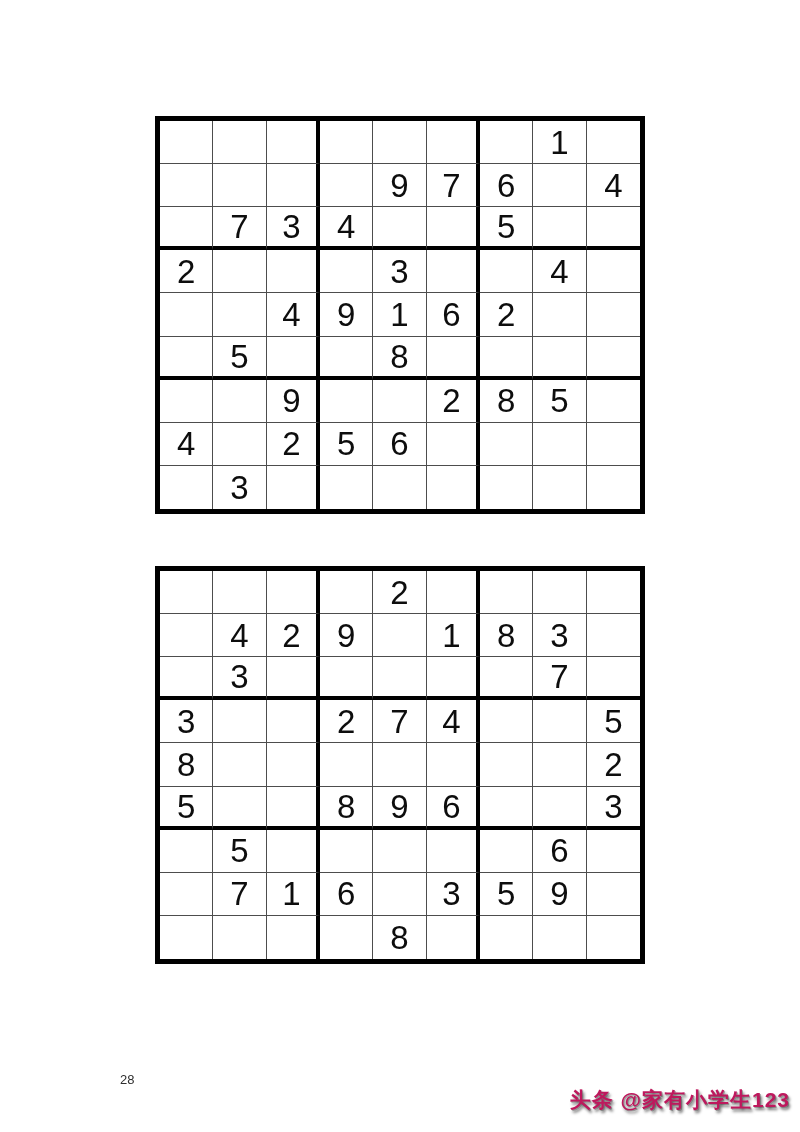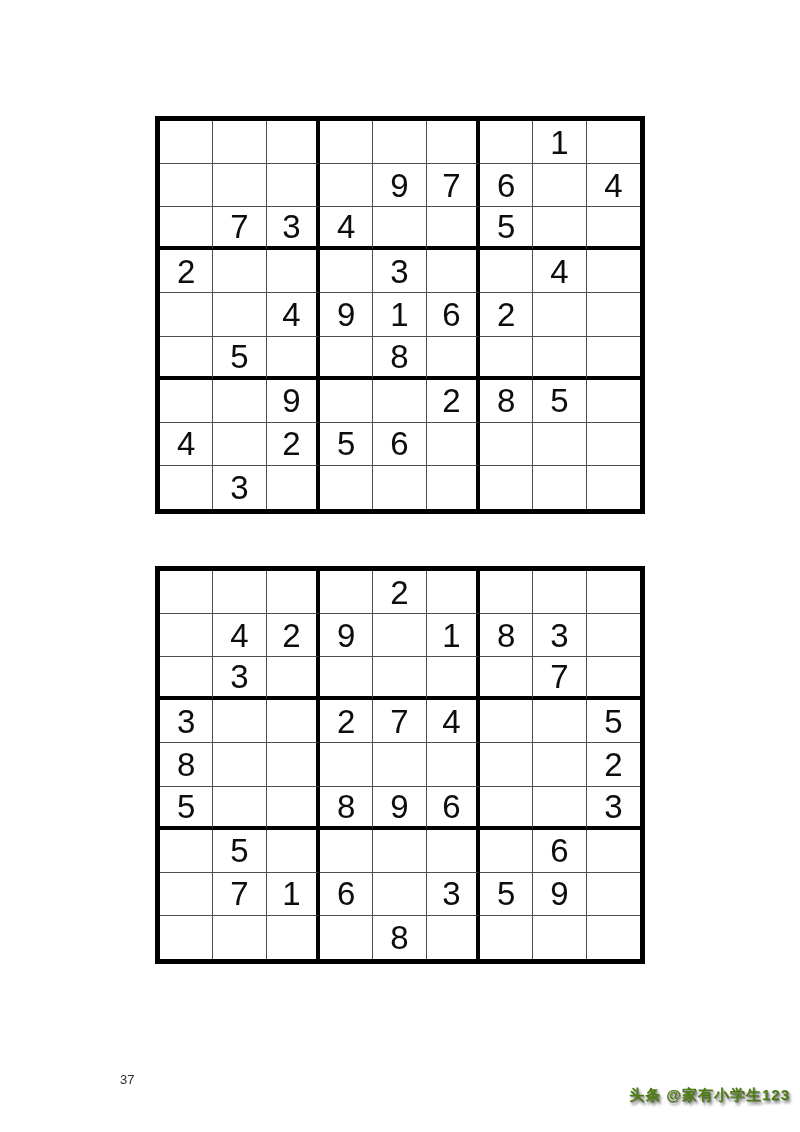--- a/index.html
+++ b/index.html
@@ -43,25 +43,25 @@
     position: absolute;
     left: 120px;
     top: 1072px;
     font-size: 13px;
     color: #2e2e2e;
   }
   .watermark {
     position: absolute;
     right: 10px;
     top: 1086px;
-    font-size: 15px;
+    font-size: 21px;
     font-weight: bold;
     letter-spacing: 1px;
     white-space: nowrap;
-    color: #4d7c0f;
+    color: #be185d;
     text-shadow: 1px 1px 0 rgba(70,70,70,0.45), 2px 3px 3px rgba(0,0,0,0.55);
   }
 </style>
 </head>
 <body>
 
 <div id="puzzle-1" class="sudoku-grid">
     <div class="cell"></div>
     <div class="cell"></div>
     <div class="cell thick-r"></div>
@@ -221,14 +221,14 @@
     <div class="cell edge-b"></div>
     <div class="cell thick-r edge-b"></div>
     <div class="cell edge-b"></div>
     <div class="cell edge-b">8</div>
     <div class="cell thick-r edge-b"></div>
     <div class="cell edge-b"></div>
     <div class="cell edge-b"></div>
     <div class="cell edge-r edge-b"></div>
   </div>
 
-<div class="page-number">37</div>
+<div class="page-number">28</div>
 <div class="watermark">头条 @家有小学生123</div>
 
 </body></html>

